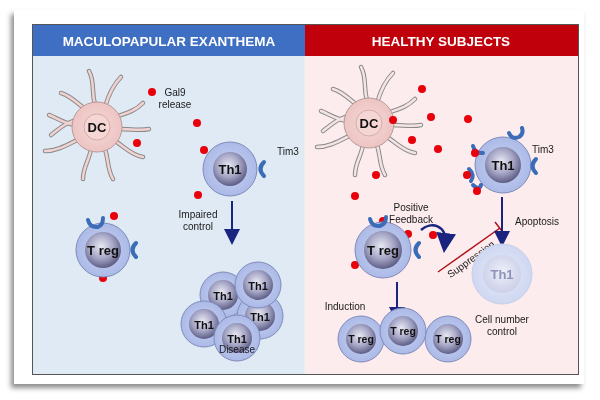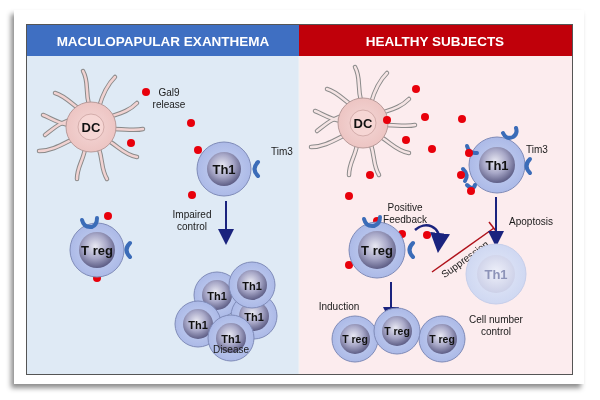--- a/index.html
+++ b/index.html
@@ -1,19 +1,19 @@
 <!DOCTYPE html>
 <html><head>
 <meta charset="utf-8">
 <style>
   html, body { margin:0; padding:0; background:#ffffff; }
   body { width:600px; height:400px; position:relative; overflow:hidden; font-family:"Liberation Sans", sans-serif; }
   .card { position:absolute; left:14px; top:10px; width:570px; height:374px; background:#ffffff;
           box-shadow:-3px 4px 5px rgba(0,0,0,0.45); }
-  .figure { position:absolute; left:26px; top:24px; width:545px; height:349px; border:1px solid #555; }
+  .figure { position:absolute; left:32px; top:24px; width:545px; height:349px; border:1px solid #555; }
   svg text { font-family:"Liberation Sans", sans-serif; }
   .hdr { font-weight:bold; fill:#ffffff; font-size:13.5px; }
   .lbl { font-size:10px; fill:#1a1a1a; }
   .cell-lbl { font-weight:bold; fill:#111; }
 </style>
 </head>
 <body>
 
 <div class="card"></div>
 

